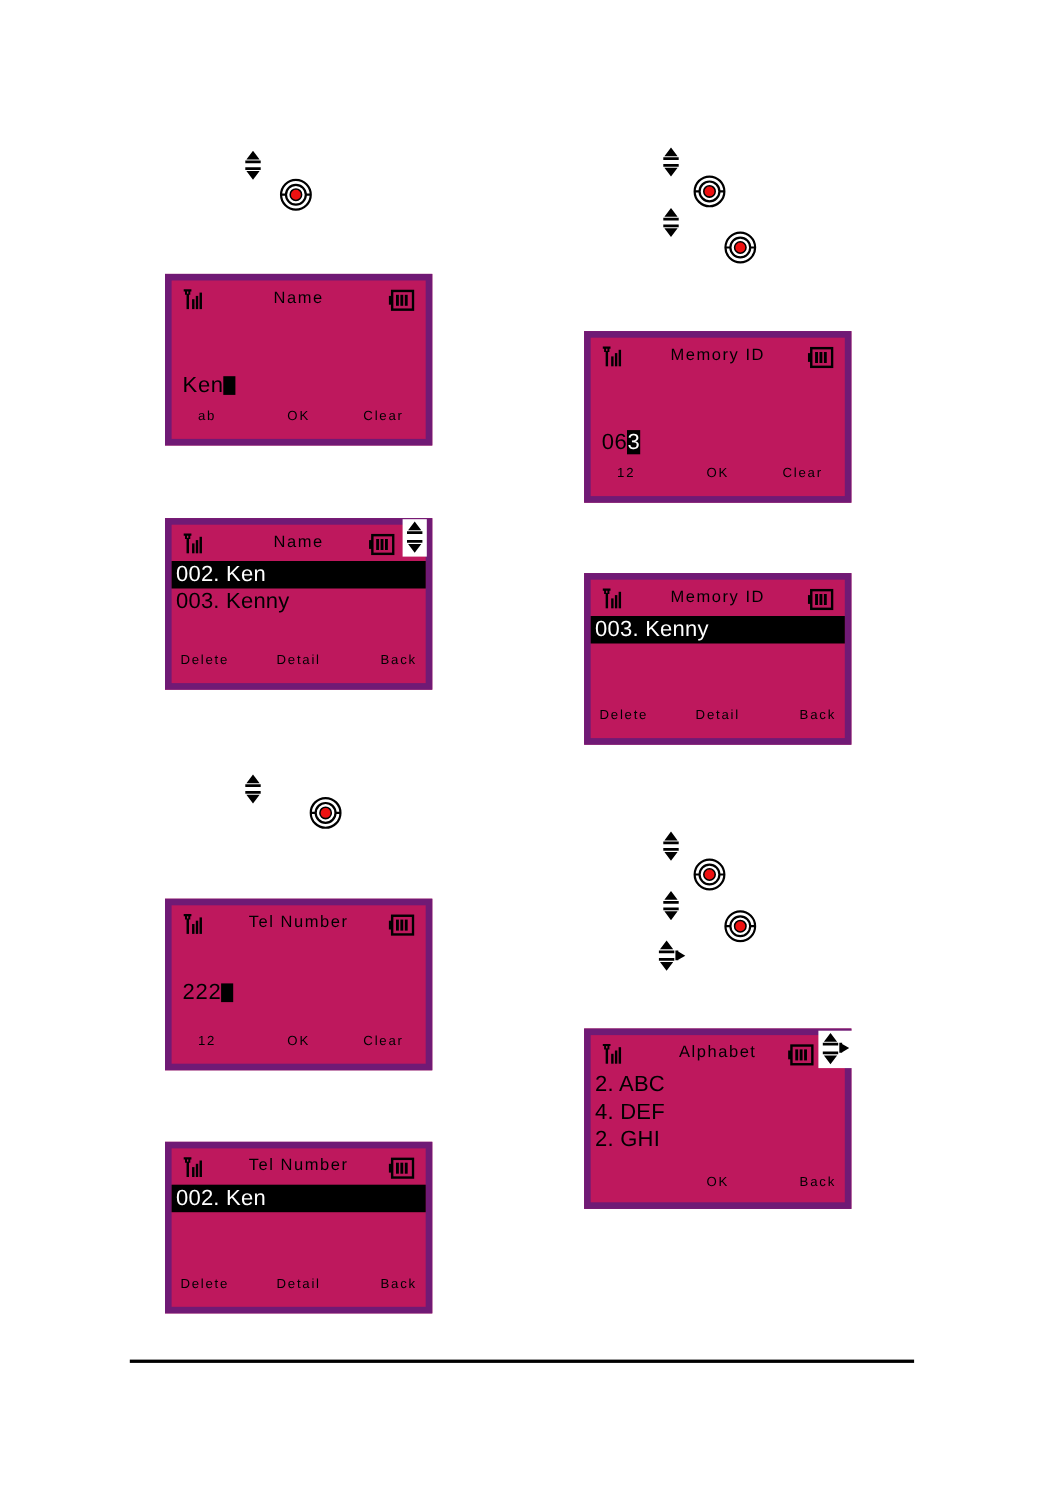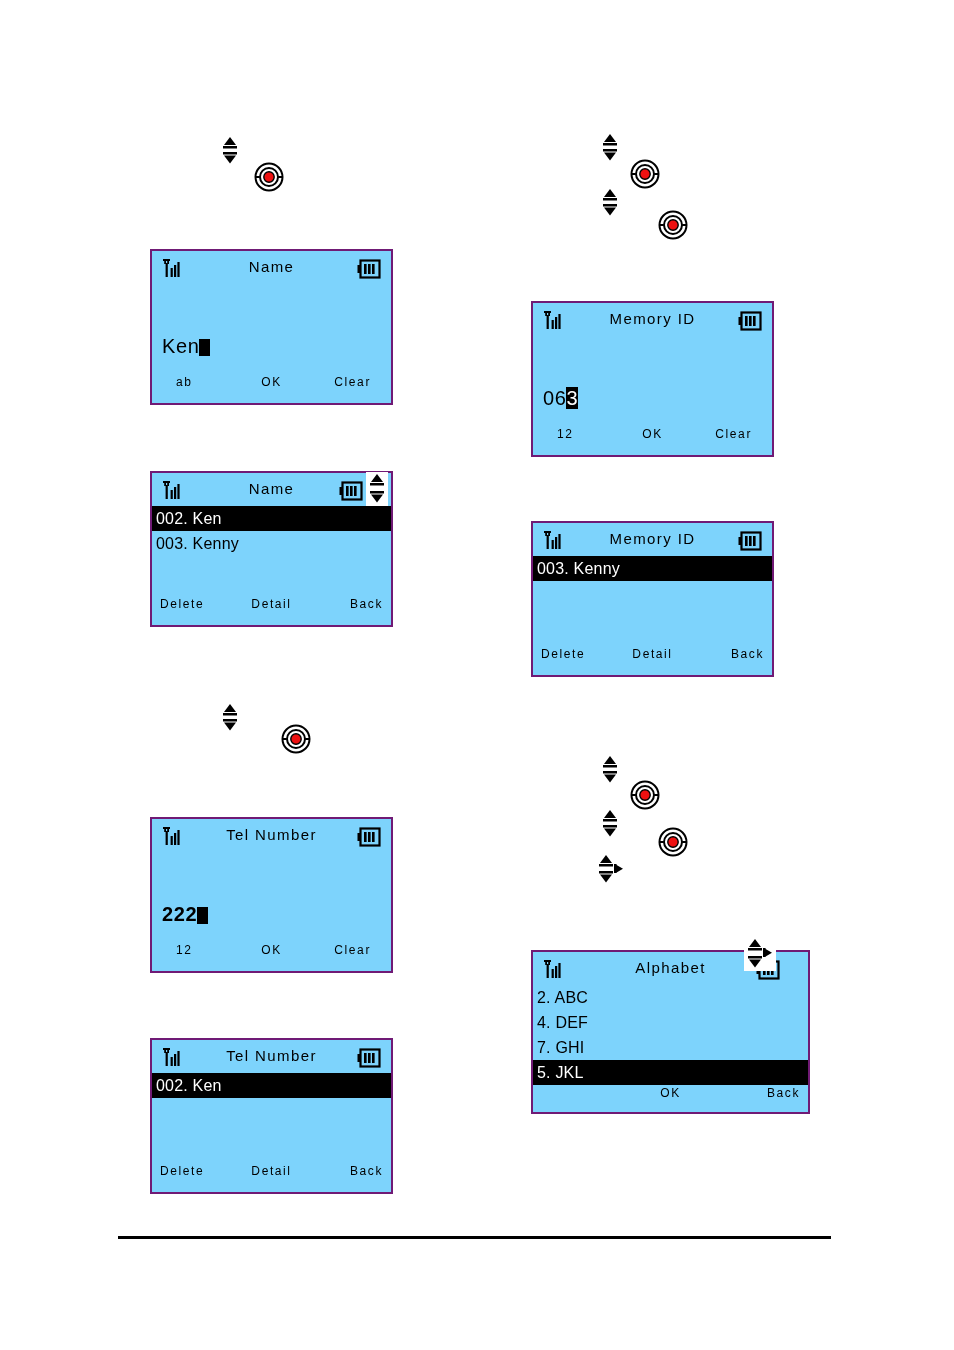--- a/index.html
+++ b/index.html
@@ -15,22 +15,22 @@
     color: #000000;
     overflow: hidden;
   }
 
   
   .abs { position: absolute; }
 
   
   .lcd {
     position: absolute;
-    border: 2px solid #701a75;
-    background: #7dd3fc;
+    border: 6px solid #701a75;
+    background: #be185d;
     box-sizing: border-box;
   }
   .lcd-inner {
     position: relative;
     width: 100%;
     height: 100%;
   }
 
   
   .lcd-status {
@@ -96,21 +96,21 @@
   .sk-left   { left: 8px; }
   .sk-center { left: 50%; transform: translateX(-50%); }
   .sk-right  { right: 8px; }
 
   
   .list-row {
     position: absolute;
     left: 0;
     right: 0;
     height: 25px;
-    font-size: 16px;
+    font-size: 20px;
     line-height: 25px;
     padding-left: 4px;
     box-sizing: border-box;
     letter-spacing: 0.2px;
     white-space: pre;
   }
   .list-row.sel {
     background: #000;
     color: #fff;
   }
@@ -277,21 +277,21 @@
           <rect x="0.5" y="7" width="3" height="8" fill="#000"></rect>
           <rect x="3.5" y="2.5" width="19" height="17" fill="none" stroke="#000" stroke-width="2.2"></rect>
           <rect x="7" y="6" width="2.6" height="10" fill="#000"></rect>
           <rect x="11" y="6" width="2.6" height="10" fill="#000"></rect>
           <rect x="15" y="6" width="2.6" height="10" fill="#000"></rect>
         </svg>
       </span>
       <div class="lcd-title">Tel Number</div>
     </div>
 
-    <div class="lcd-entry" style="top:84px;font-weight:bold;"><span>222</span><span class="caret"></span></div>
+    <div class="lcd-entry" style="top:68px;"><span>222</span><span class="caret"></span></div>
 
     <div class="softkeys">
       <span class="sk sk-left" style="left:24px;">12</span>
       <span class="sk sk-center">OK</span>
       <span class="sk sk-right" style="right:20px;">Clear</span>
     </div>
   </div>
 </div>
 
 <div class="lcd" style="left:150px; top:1038px; width:243px; height:156px;">
@@ -454,21 +454,21 @@
   </svg>
 </div>
 <div class="key-updownright abs" style="left:595px; top:852px;">
   <svg width="32" height="34" viewBox="0 0 32 34" aria-hidden="true">
     <path d="M5 11 L11 3 L17 11 Z M4 12 h14 v2.5 h-14 Z" fill="#000"></path>
     <path d="M4 19 h14 v2.5 h-14 Z M5 22.5 L11 30.5 L17 22.5 Z" fill="#000"></path>
     <path d="M19 12 h2.6 v9 h-2.6 Z M21.6 13 L28 16.8 L21.6 20.6 Z" fill="#000"></path>
   </svg>
 </div>
 
-<div class="lcd" style="left:531px; top:935px; width:279px; height:164px;margin-top:15px;">
+<div class="lcd" style="left:531px; top:935px; width:243px; height:164px;">
   <div class="lcd-inner">
     <div class="lcd-status">
       <span class="icon-antenna">
         <svg width="20" height="22" viewBox="0 0 20 22" aria-hidden="true">
           <path d="M1 2 h7 v2 h-7 Z M2.2 4 h1.8 v3 h-1.8 Z M5.2 4 h1.8 v3 h-1.8 Z" fill="#000"></path>
           <rect x="3.6" y="6" width="2.2" height="14" fill="#000"></rect>
           <rect x="8.6" y="11" width="2.2" height="9" fill="#000"></rect>
           <rect x="12" y="8" width="2.2" height="12" fill="#000"></rect>
           <rect x="15.4" y="5" width="2.2" height="15" fill="#000"></rect>
         </svg>
@@ -480,22 +480,21 @@
           <rect x="7" y="6" width="2.6" height="10" fill="#000"></rect>
           <rect x="11" y="6" width="2.6" height="10" fill="#000"></rect>
           <rect x="15" y="6" width="2.6" height="10" fill="#000"></rect>
         </svg>
       </span>
       <div class="lcd-title">Alphabet</div>
     </div>
 
     <div class="list-row" style="top:33px;">2. ABC</div>
     <div class="list-row" style="top:58px;">4. DEF</div>
-    <div class="list-row" style="top:83px;">7. GHI</div>
-    <div class="list-row sel" style="top:108px;">5. JKL</div>
+    <div class="list-row" style="top:83px;">2. GHI</div>
 
     <div class="softkeys" style="bottom:4px;">
       <span class="sk sk-center">OK</span>
       <span class="sk sk-right">Back</span>
     </div>
   </div>
 </div>
 
 <div class="scroll-ind abs" style="left:744px; top:937px; width:32px;">
   <svg width="32" height="34" viewBox="0 0 32 34" aria-hidden="true">

